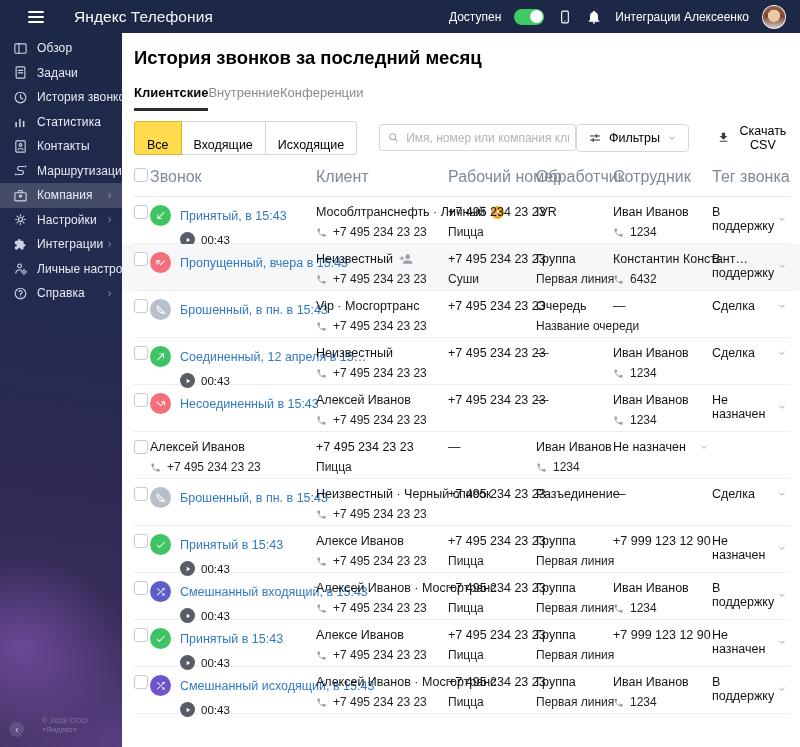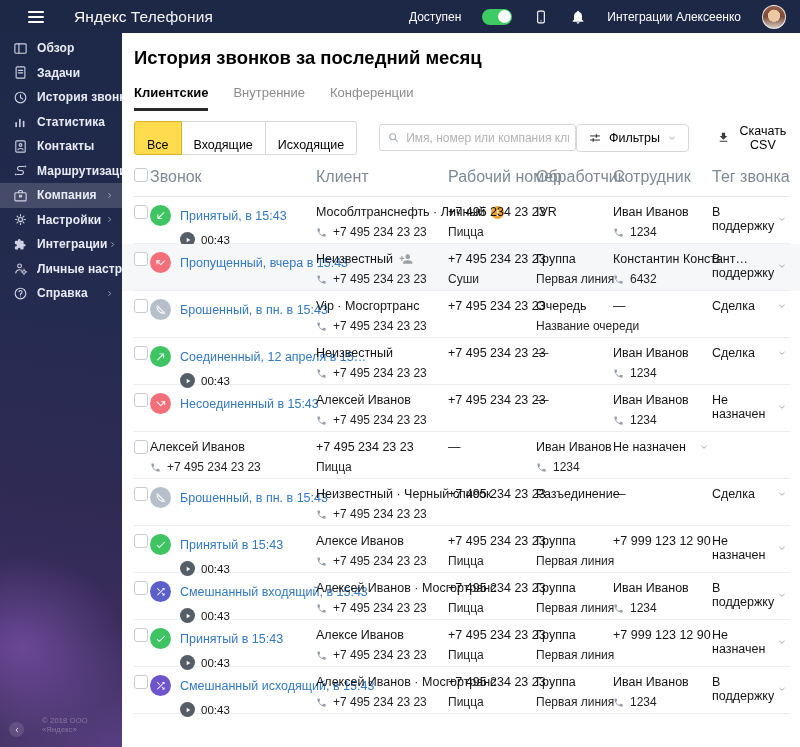--- a/index.html
+++ b/index.html
@@ -13,21 +13,21 @@
          grid-template-columns:122px 1fr; grid-template-rows:33px 1fr; }
 
   
   .topbar { grid-column:1/3; background:#1d2847; display:flex; align-items:center;
             color:#fff; padding:0 14px 0 28px; }
   .burger { width:16px; display:inline-flex; flex-direction:column; gap:3px; cursor:pointer; }
   .burger i { height:2px; background:#fff; border-radius:1px; }
   .logo { margin-left:30px; font-size:15.5px; letter-spacing:.1px; white-space:nowrap; }
   .logo b { font-weight:400; }
   .logo span { font-weight:400; opacity:.95; margin-left:4px; }
-  .top-right { margin-left:auto; display:flex; align-items:center; gap:21px; }
+  .top-right { margin-left:auto; display:flex; align-items:center; gap:13px; }
   .avail-label { font-size:12px; }
   .toggle { width:30px; height:16px; border-radius:9px; background:#3ecb63; position:relative;
             display:inline-block; cursor:pointer; }
   .toggle .knob { position:absolute; right:1.5px; top:1.5px; width:13px; height:13px;
                   border-radius:50%; background:#fff; }
   .tb-icon { width:16px; height:16px; display:inline-flex; }
   .tb-icon svg { width:16px; height:16px; }
   .user-name { font-size:12px; }
   .avatar { width:24px; height:24px; border-radius:50%; border:1.5px solid rgba(255,255,255,.85);
             background:
@@ -40,35 +40,35 @@
       radial-gradient(150px 130px at 18% 86%, rgba(153,97,206,.5), rgba(153,97,206,0) 70%),
       radial-gradient(220px 170px at 100% 100%, rgba(122,80,182,.38), rgba(122,80,182,0) 70%),
       linear-gradient(188deg,#1d2847 0%,#242b50 40%,#2e2a54 62%,#3a2d5c 82%,#453463 100%); }
   .snav-list { padding-top:3px; }
   .snav { height:24.5px; display:flex; align-items:center; padding:0 8px 0 13px;
           cursor:pointer; font-size:12px; white-space:nowrap; }
   .snav.sel { background:rgba(255,255,255,.16); }
   .snav-icon { width:15px; height:15px; margin-right:9px; flex:none; display:inline-flex; opacity:.9; }
   .snav-icon svg { width:15px; height:15px; stroke:#dfe3f2; stroke-width:1.8; fill:none;
                    stroke-linecap:round; stroke-linejoin:round; }
-  .snav-label { flex:1; letter-spacing:.1px;font-weight:bold; }
+  .snav-label { flex:1; letter-spacing:.1px; }
   .snav-arrow { width:9px; height:9px; opacity:.75; display:inline-flex; }
   .snav-arrow svg { width:9px; height:9px; stroke:#cfd4e8; stroke-width:2.4; fill:none; }
   .side-foot { position:absolute; bottom:8px; left:0; width:100%; height:18px; }
   .collapse-btn { position:absolute; left:9px; bottom:2px; width:15px; height:15px;
                   border-radius:50%; background:rgba(255,255,255,.12); display:inline-flex;
                   align-items:center; justify-content:center; cursor:pointer; }
   .collapse-btn svg { width:8px; height:8px; stroke:#e6e9f4; stroke-width:2.6; fill:none; }
   .copyright { position:absolute; left:42px; bottom:5px; font-size:7.5px; color:rgba(255,255,255,.3);
                letter-spacing:.2px; }
 
   
   .main { grid-row:2; background:#fff; padding:0 10px 0 12px; overflow:hidden; }
   .title { margin:14px 0 0; font-size:18.5px; font-weight:700; color:#000; }
-  .tabs { display:flex; gap:25px; margin-top:16px; }
+  .tabs { display:flex; margin-top:16px; }
   .tab { font-size:13px; color:#8b8b8b; padding-bottom:8px; cursor:pointer; }
   .tab.active { color:#000; font-weight:700; border-bottom:3px solid #2b2b2b; }
 
   .controls { display:flex; align-items:center; margin-top:13px; height:27px; }
   .segs { display:flex; }
   .seg { height:19px; padding:16px 12px; background:#fff; border:1px solid #d7d7d7; font-size:12.5px;
          font-family:inherit; color:#000; margin-left:-1px; cursor:pointer; }
   .seg:first-child { border-radius:3px 0 0 3px; margin-left:0; }
   .seg:last-child { border-radius:0 3px 3px 0; }
   .seg.active { background:#ffdb4d; border-color:#d9b327; position:relative; z-index:1; }

